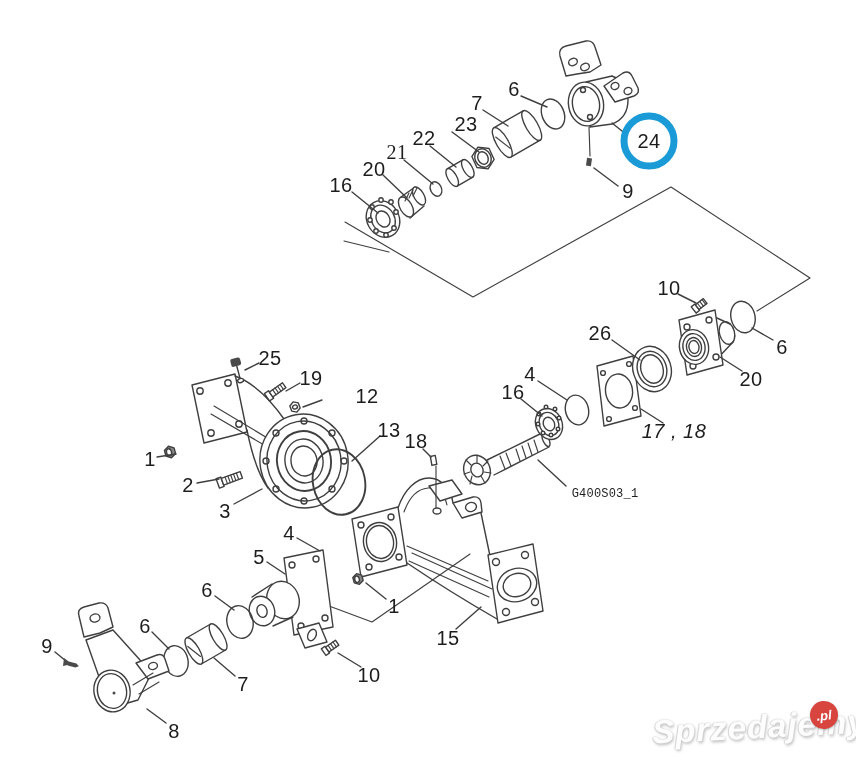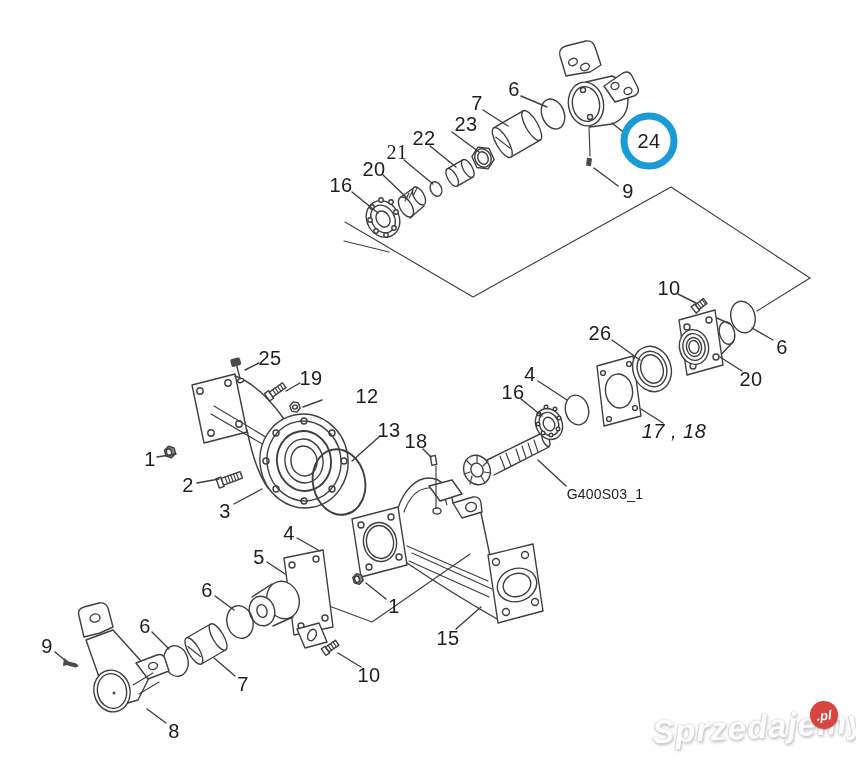--- a/index.html
+++ b/index.html
@@ -11,21 +11,21 @@
   svg .w{fill:#ffffff;}            
   svg .k{fill:#4a4a4a;stroke:none;}
   svg .g{fill:#8a8a8a;}            
   svg .ld{stroke-width:1.15;fill:none;}
   svg .th{stroke-width:1.9;}
   svg .ring{stroke:#1a9bd7;stroke-width:7;fill:none;}
   
   .callout-layer{position:absolute;left:0;top:0;width:100%;height:100%;}
   .callout{position:absolute;transform:translate(-50%,-50%);font-size:20px;color:#1d1d1d;
            white-space:nowrap;letter-spacing:.5px;}
-  .callout.code{font-size:14px;letter-spacing:.2px;}
+  .callout.code{font-size:12px;letter-spacing:.2px;font-family:Liberation Mono, monospace;}
   
   .watermark{position:absolute;left:646px;top:700px;width:205px;height:56px;}
   .wm-text{position:absolute;left:6px;top:8px;font-size:33px;font-weight:bold;font-style:italic;
            color:#fdfdfd;letter-spacing:1px;transform:rotate(-3deg);
            text-shadow:0 0 2px #cfcfcf,1px 2px 3px #c2c2c2,-1px 0 1px #d8d8d8;}
   .wm-badge{position:absolute;left:164px;top:1px;width:28px;height:28px;border-radius:50%;
             background:#d8453f;box-shadow:0 1px 2px rgba(0,0,0,.25);
             display:flex;align-items:center;justify-content:center;transform:rotate(-6deg);}
   .wm-badge span{color:#ffffff;font-size:13px;font-weight:bold;font-style:italic;}
 </style>

